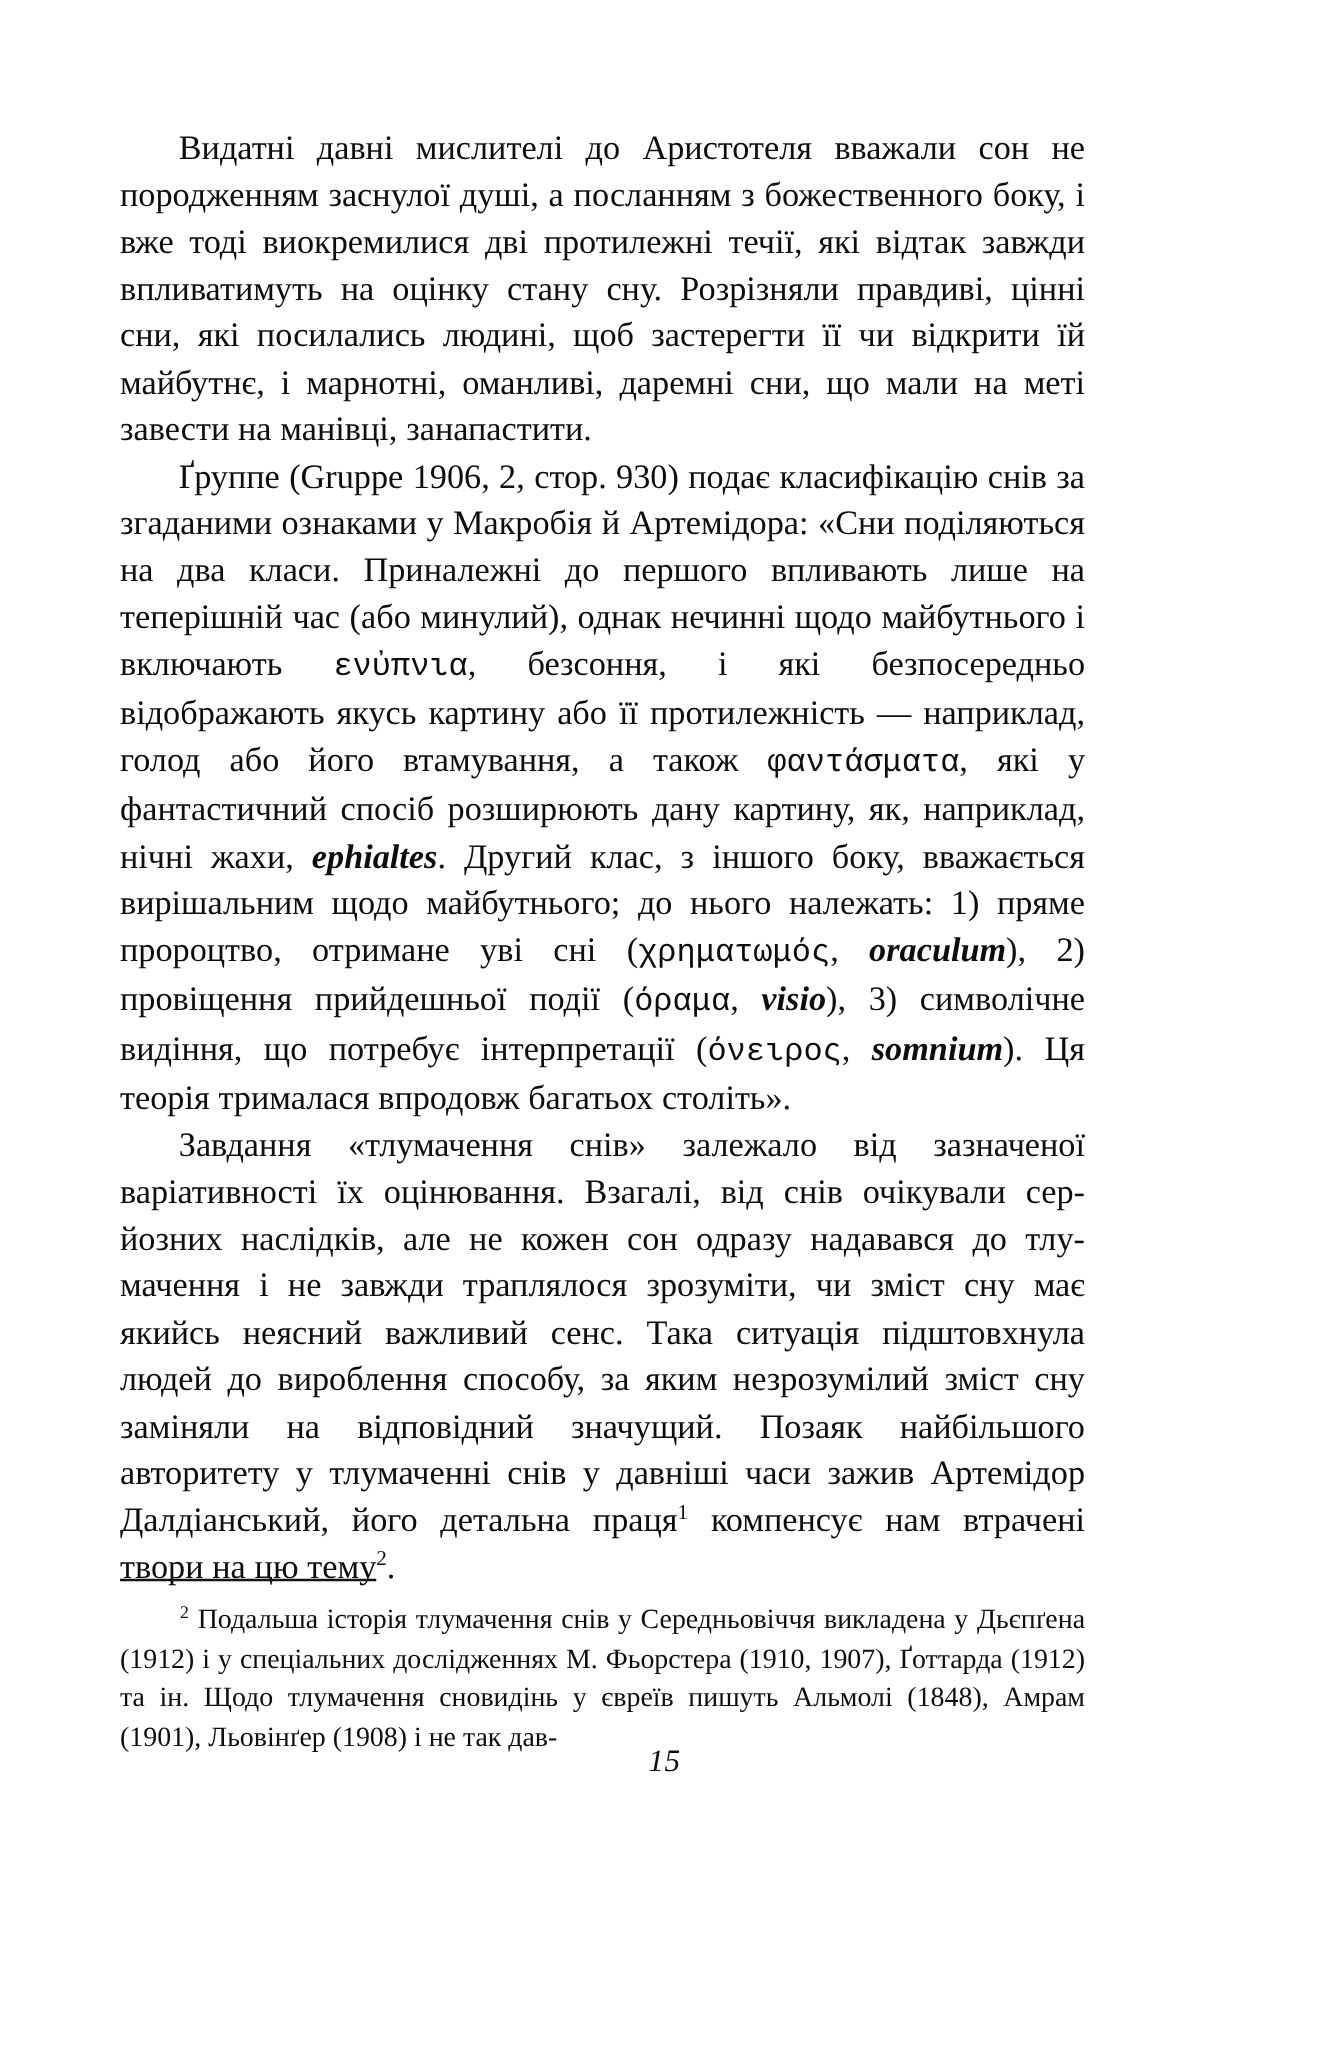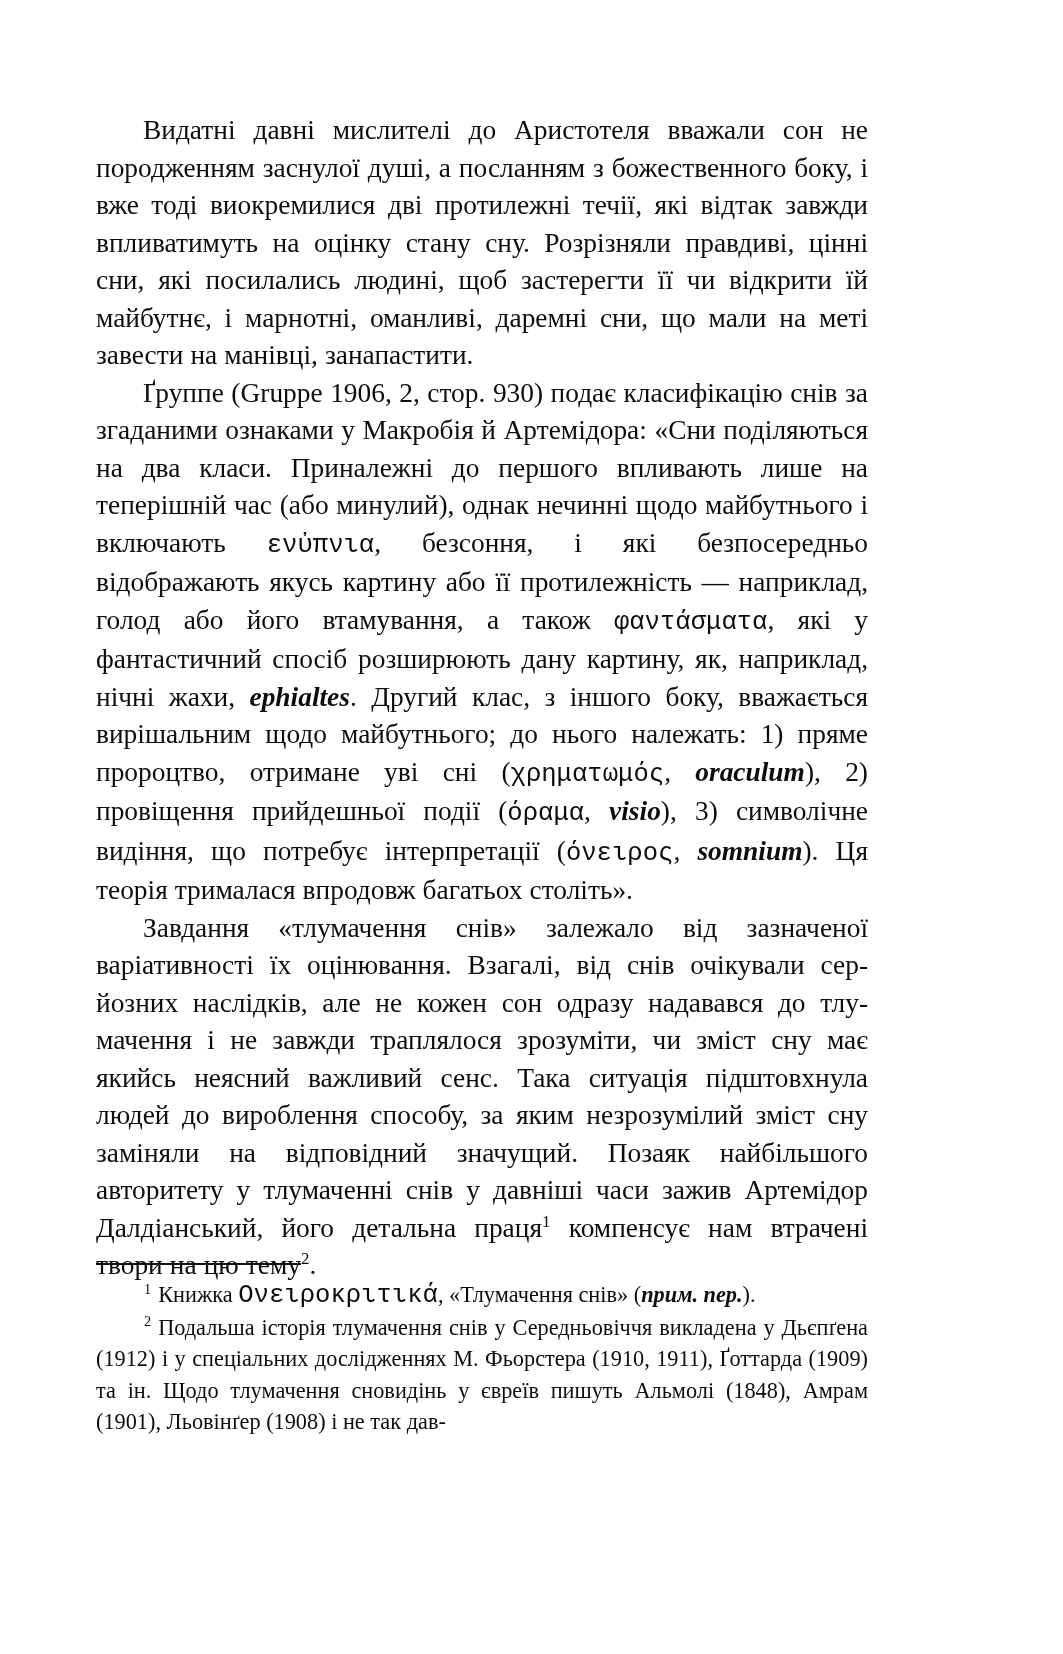--- a/index.html
+++ b/index.html
@@ -17,21 +17,21 @@
   .page {
     position: relative;
     width: 1063px;
     height: 1654px;
     box-sizing: border-box;
     overflow: hidden;
   }
   .text-block {
     position: absolute;
     left: 96px;
-    top: 112px;
+    top: 100px;
     width: 772px;
   }
   p.body-par {
     margin: 0;
     font-size: 27.4px;
     line-height: 37.5px;
     text-align: justify;
     text-justify: inter-word;
     text-indent: 47px;
     hyphens: manual;
@@ -88,18 +88,18 @@
 <div class="page">
 
   <div class="text-block">
     <p class="body-par">Видатні давні мислителі до Аристотеля вважали сон не породженням заснулої душі, а посланням з божественного боку, і вже тоді виокремилися дві протилежні течії, які відтак завжди впливатимуть на оцінку стану сну. Розрізняли прав­диві, цінні сни, які посилались людині, щоб застерегти її чи відкрити їй майбутнє, і марнотні, оманливі, даремні сни, що мали на меті завести на манівці, занапастити.</p>
     <p class="body-par">Ґруппе (Gruppe 1906, 2, стор. 930) подає класифікацію снів за згаданими ознаками у Макробія й Артемідора: «Сни по­діляються на два класи. Приналежні до першого впливають лише на теперішній час (або минулий), однак нечинні щодо майбутнього і включають <span class="grk">ενὐπνια</span>, безсоння, і які безпосе­редньо відображають якусь картину або її протилежність — наприклад, голод або його втамування, а також <span class="grk">φαντάσματα</span>, які у фантастичний спосіб розширюють дану картину, як, наприклад, нічні жахи, <span class="it">ephialtes</span>. Другий клас, з іншого боку, вважається вирішальним щодо майбутнього; до нього на­лежать: 1) пряме пророцтво, отримане уві сні (<span class="grk">χρηματωμός</span>, <span class="it">oraculum</span>), 2) провіщення прийдешньої події (<span class="grk">όραμα</span>, <span class="it">visio</span>), 3) символічне видіння, що потребує інтерпретації (<span class="grk">όνειρος</span>, <span class="it">somnium</span>). Ця теорія трималася впродовж багатьох століть».</p>
     <p class="body-par">Завдання «тлумачення снів» залежало від зазначеної варіативності їх оцінювання. Взагалі, від снів очікували сер­йозних наслідків, але не кожен сон одразу надавався до тлу­мачення і не завжди траплялося зрозуміти, чи зміст сну має якийсь неясний важливий сенс. Така ситуація підштовхнула людей до вироблення способу, за яким незрозумілий зміст сну заміняли на відповідний значущий. Позаяк найбільшого авторитету у тлумаченні снів у давніші часи зажив Артемідор Далдіанський, його детальна праця<sup class="fn-ref">1</sup> компенсує нам втрачені твори на цю тему<sup class="fn-ref">2</sup>.</p>
   </div>
 
   <div class="footnote-area">
     <div class="fn-rule"></div>
-    <p class="footnote"><span class="fn-num">1</span><span>Книжка <span class="grk">Ονειροκριτικά</span>, «Тлумачення снів» (<span class="it">прим. пер.</span>).</span></p>
-    <p class="footnote"><span class="fn-num">2</span><span>Подальша історія тлумачення снів у Середньовіччя викладена у Дьєпґена (1912) і у спеціальних дослідженнях М. Фьорстера (1910, 1911), Ґоттарда (1909) та ін. Щодо тлумачення сновидінь у євреїв пишуть Альмолі (1848), Амрам (1901), Льовінґер (1908) і не так дав-</span></p>
+    <p class="footnote"><span class="fn-num">2</span><span>Подальша історія тлумачення снів у Середньовіччя викладена у Дьєпґена (1912) і у спеціальних дослідженнях М. Фьорстера (1910, 1907), Ґоттарда (1912) та ін. Щодо тлумачення сновидінь у євреїв пишуть Альмолі (1848), Амрам (1901), Льовінґер (1908) і не так дав-</span></p>
   </div>
 
+  <div class="page-number">15</div>
 
 </div>
 
 </body></html>

